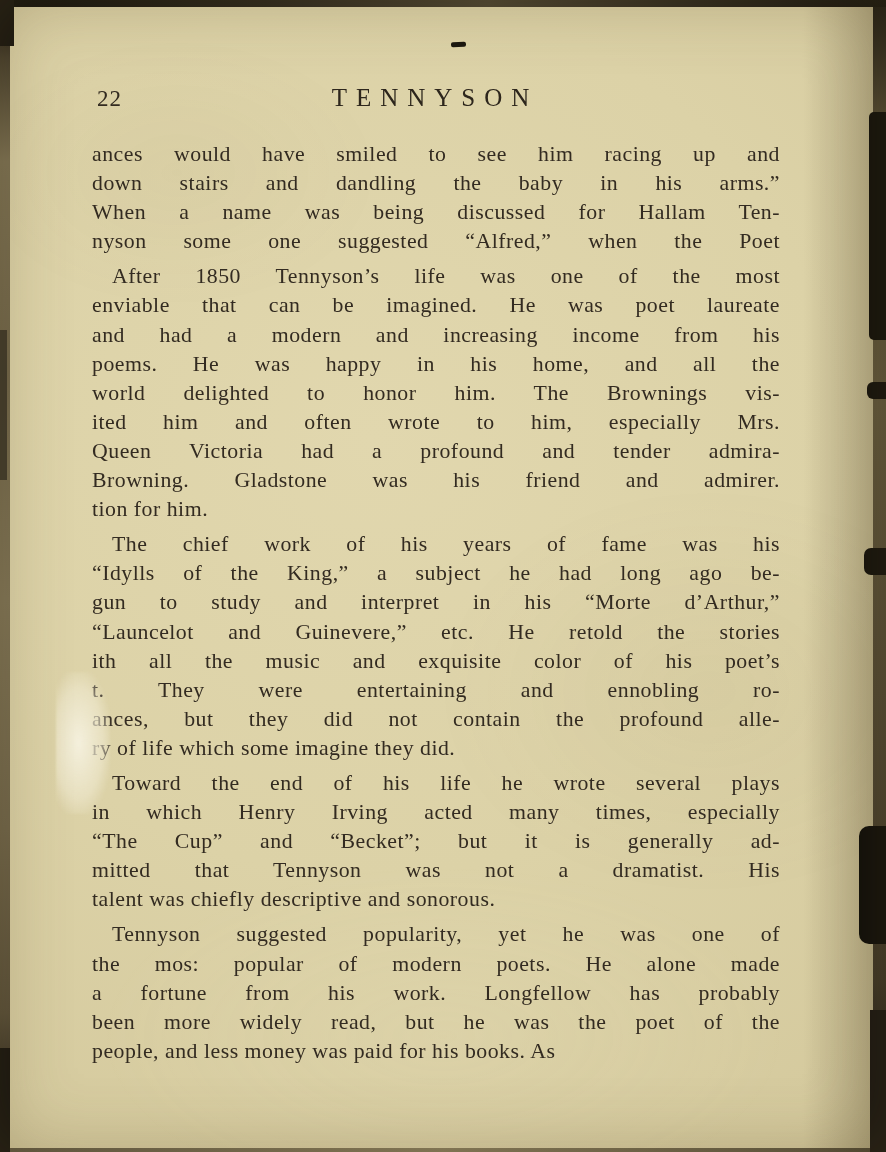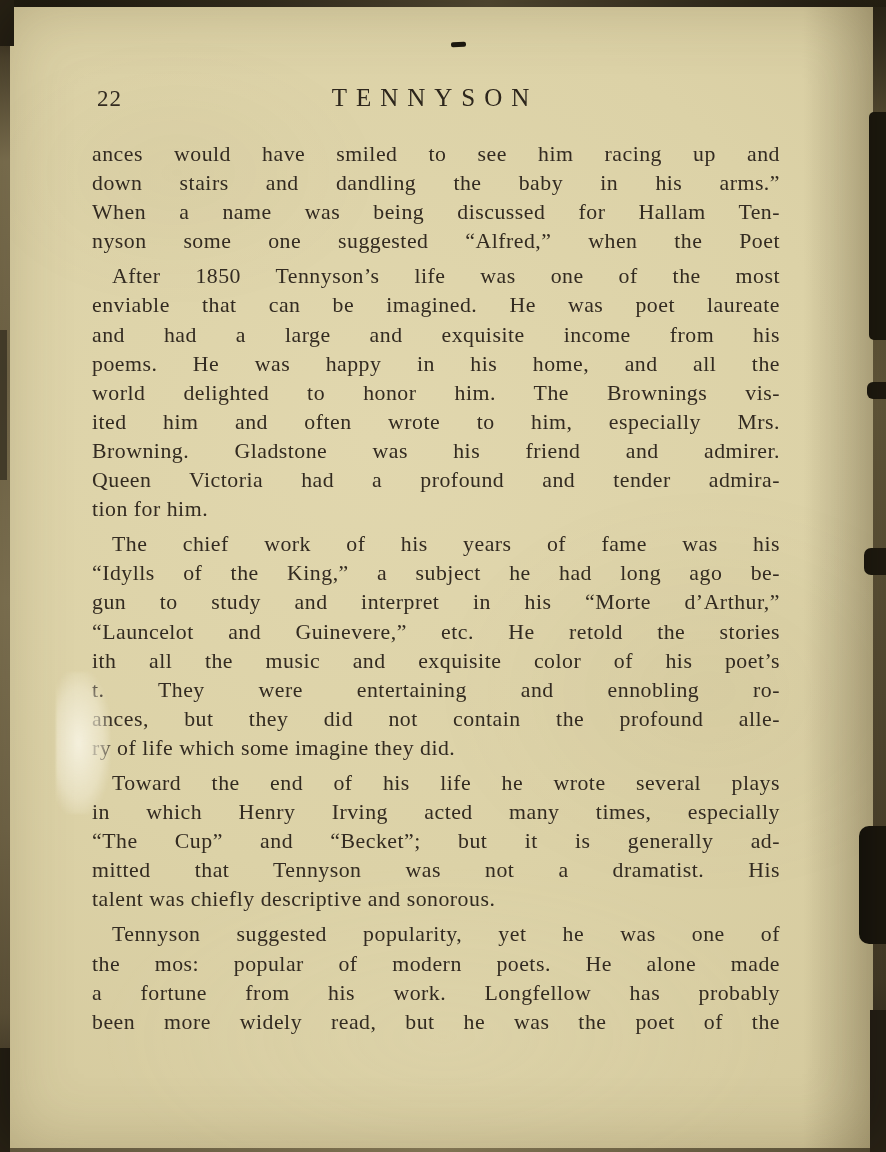--- a/index.html
+++ b/index.html
@@ -107,26 +107,26 @@
   <div class="text-block">
       <div class="paragraph">
         <div class="line">ances would have smiled to see him racing up and</div>
         <div class="line">down stairs and dandling the baby in his arms.”</div>
         <div class="line">When a name was being discussed for Hallam Ten-</div>
         <div class="line">nyson some one suggested “Alfred,” when the Poet</div>
       </div>
       <div class="paragraph">
         <div class="line first">After 1850 Tennyson’s life was one of the most</div>
         <div class="line">enviable that can be imagined.  He was poet laureate</div>
-        <div class="line">and had a large and exquisite income from his</div>
+        <div class="line">and had a modern and increasing income from his</div>
         <div class="line">poems.  He was happy in his home, and all the</div>
         <div class="line">world delighted to honor him.  The Brownings vis-</div>
         <div class="line">ited him and often wrote to him, especially Mrs.</div>
+        <div class="line">Queen Victoria had a profound and tender admira-</div>
         <div class="line">Browning.  Gladstone was his friend and admirer.</div>
-        <div class="line">Queen Victoria had a profound and tender admira-</div>
         <div class="line last">tion for him.</div>
       </div>
       <div class="paragraph">
         <div class="line first">The chief work of his years of fame was his</div>
         <div class="line">“Idylls of the King,” a subject he had long ago be-</div>
         <div class="line">gun to study and interpret in his “Morte d’Arthur,”</div>
         <div class="line">“Launcelot and Guinevere,” etc.  He retold the stories</div>
         <div class="line">ith all the music and exquisite color of his poet’s</div>
         <div class="line">t.  They were entertaining and ennobling ro-</div>
         <div class="line">ances, but they did not contain the profound alle-</div>
@@ -137,20 +137,21 @@
         <div class="line">in which Henry Irving acted many times, especially</div>
         <div class="line">“The Cup” and “Becket”; but it is generally ad-</div>
         <div class="line">mitted that Tennyson was not a dramatist.  His</div>
         <div class="line last">talent was chiefly descriptive and sonorous.</div>
       </div>
       <div class="paragraph">
         <div class="line first">Tennyson suggested popularity, yet he was one of</div>
         <div class="line">the mos: popular of modern poets.  He alone made</div>
         <div class="line">a fortune from his work.  Longfellow has probably</div>
         <div class="line">been more widely read, but he was the poet of the</div>
+        <div class="line last">people, and less money was paid for his books.  As</div>
       </div>
     </div>
 
   <div class="damage-light"></div>
   <div class="shade-right"></div>
 
   <div class="edge-left"></div>
   <div class="edge-right"></div>
   <div class="edge-top"></div>
   <div class="edge-bottom"></div>

